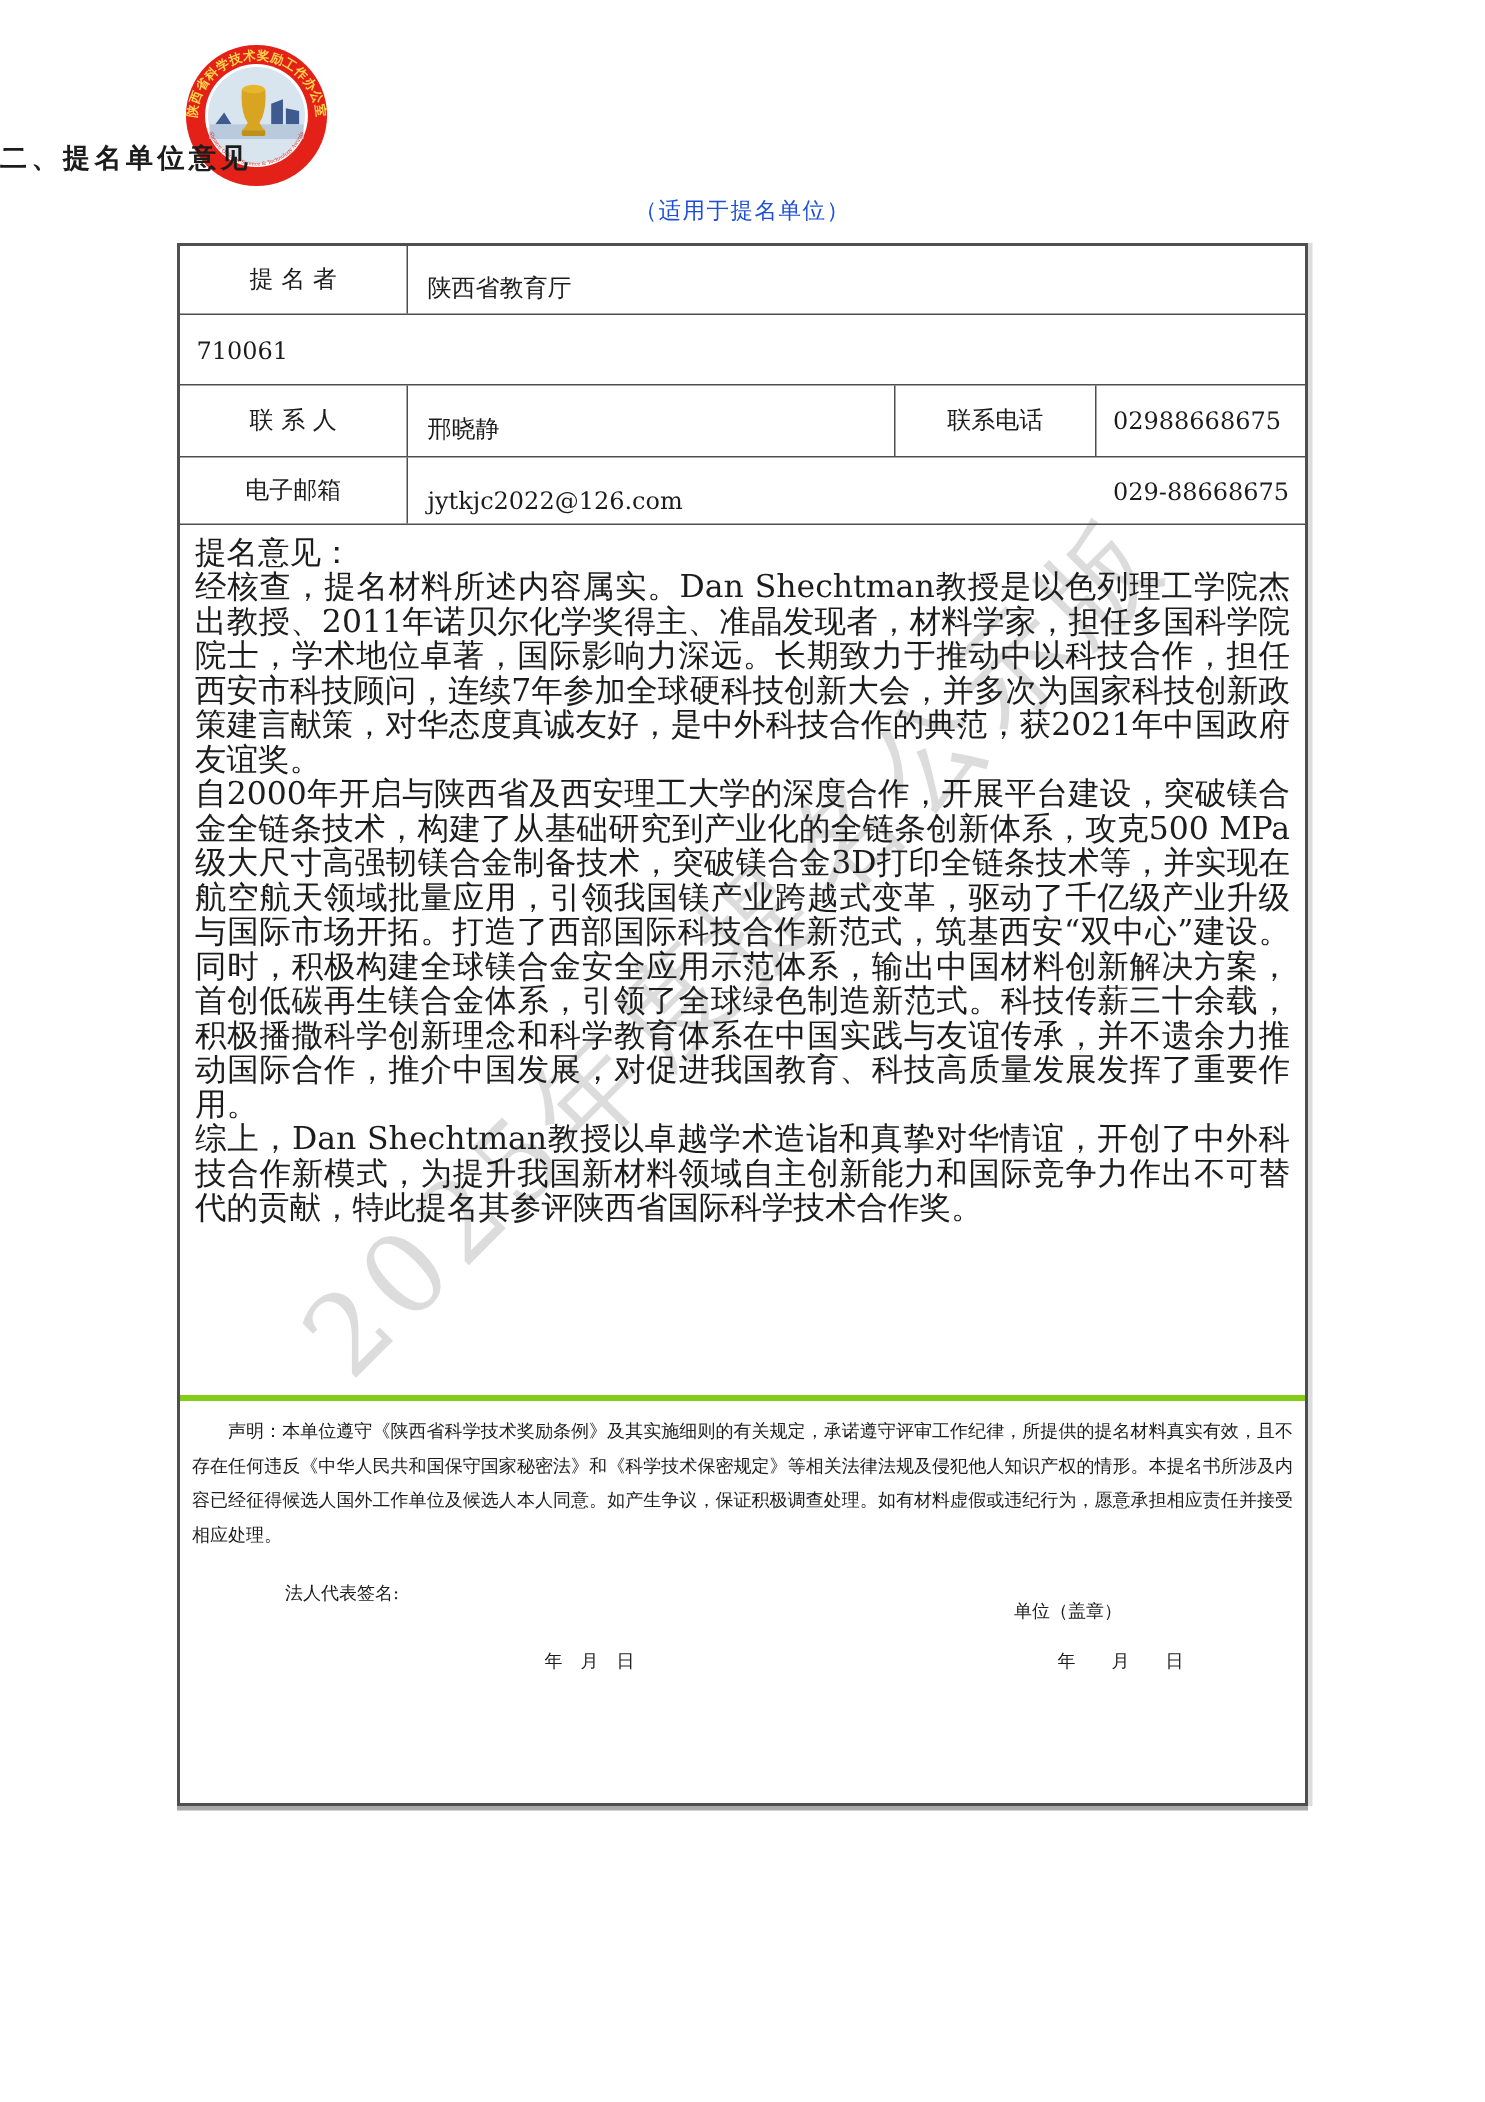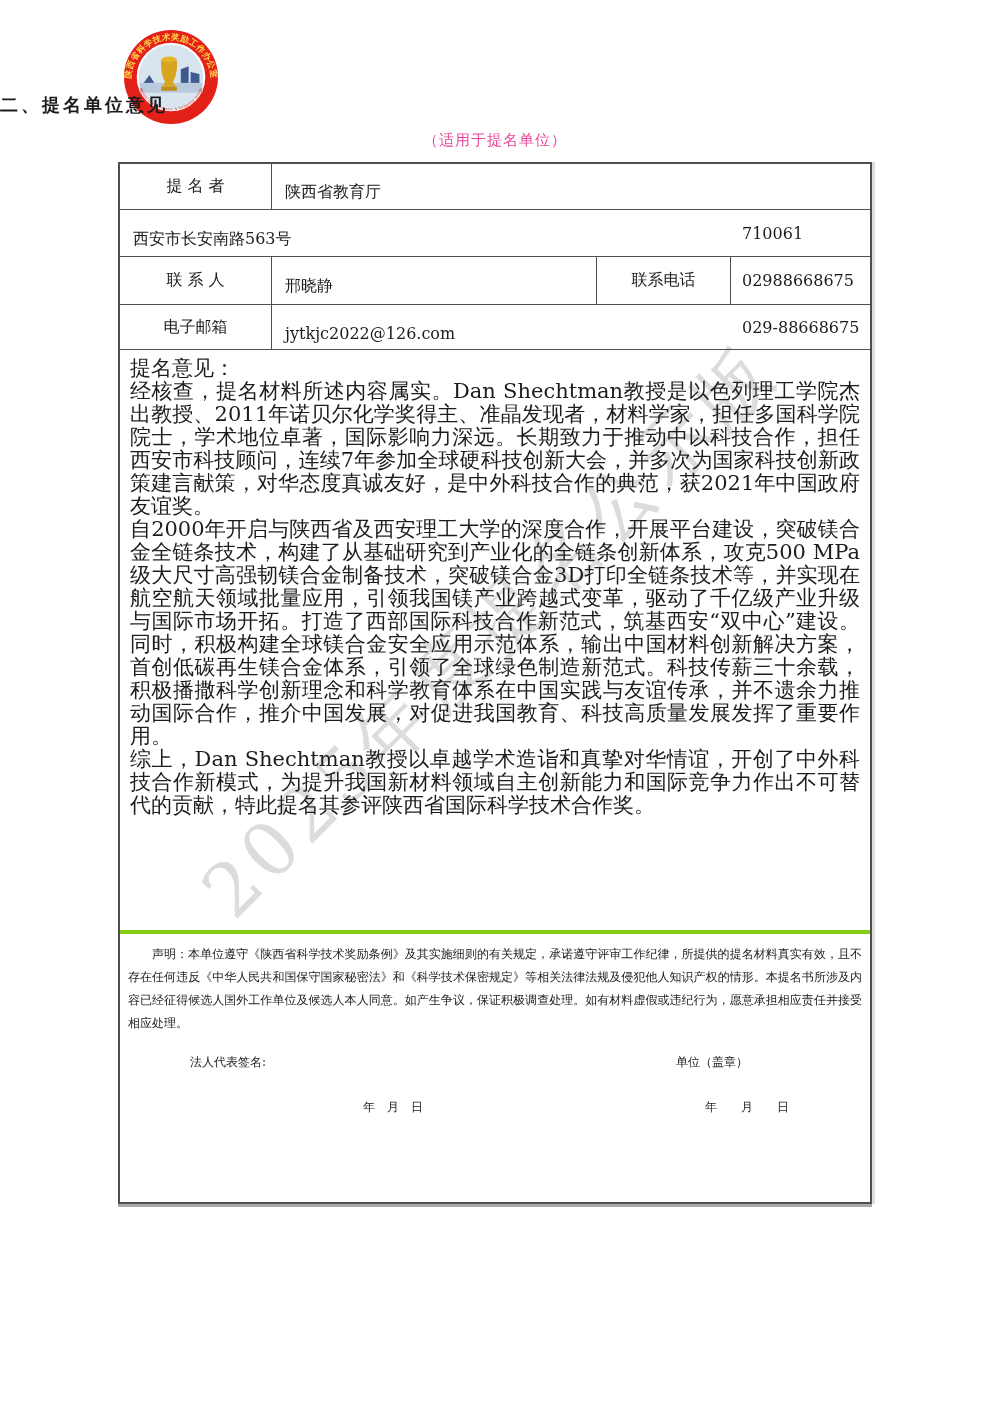--- a/index.html
+++ b/index.html
@@ -12,21 +12,21 @@
     position:absolute;left:28px;top:582px;width:924px;height:100px;
     text-align:center;font-size:74px;letter-spacing:6px;white-space:nowrap;
     color:rgba(178,178,178,0.45);transform:rotate(-45deg);transform-origin:center;
     z-index:0;pointer-events:none;font-weight:400;
   }
   
   .seal{position:absolute;left:122px;top:28px;width:98px;height:98px;z-index:1;}
   .title{position:absolute;top:93px;left:0;width:100%;text-align:left;
     font-size:18px;font-weight:bold;letter-spacing:3px;z-index:1;}
   .subtitle{position:absolute;top:131px;left:0;width:100%;text-align:center;
-    font-size:15px;letter-spacing:1px;color:#ec4899;z-index:1;}
+    font-size:15px;letter-spacing:1px;color:#1d4ed8;z-index:1;}
   
   .form{
     position:absolute;left:118px;top:162px;width:754px;z-index:1;
     border:2px solid #4f4f4f;box-sizing:border-box;background:transparent;
     box-shadow:0 3px 0 rgba(140,140,140,.75), 3px 0 0 rgba(170,170,170,.4);
   }
   .row{display:flex;border-bottom:1px solid #4f4f4f;box-sizing:border-box;}
   .c{box-sizing:border-box;display:flex;align-items:center;font-size:16px;}
   .lab{width:152px;justify-content:center;border-right:1px solid #4f4f4f;text-align:center;}
   .val{flex:1;padding-left:13px;margin-top:12px;}
@@ -38,21 +38,21 @@
     height:584px;padding:7px 10px 0 10px;box-sizing:border-box;
     border-bottom:4px solid #84cc16;font-size:21px;line-height:23px;
     text-align:justify;overflow:hidden;
   }
   .opinion p{margin:0;}
   
   .decl-cell{height:259px;box-sizing:border-box;position:relative;font-size:12px;}
   .decl{margin:9px 8px 0 8px;line-height:23px;text-align:justify;text-indent:2em;}
   .sigrow{position:relative;height:24px;}
   .sig-legal{position:absolute;left:70px;top:0;}
-  .sig-unit{position:absolute;left:556px;top:0;}
+  .sig-unit{position:absolute;left:556px;top:12px;}
   .date-left{position:absolute;left:243px;top:0;}
   .date-right{position:absolute;left:585px;top:0;}
 </style>
 </head>
 <body>
 
 <div class="watermark">2025年度提名公示版</div>
 
 <svg class="seal" viewBox="0 0 100 100">
   <circle cx="50" cy="50" r="48" fill="#e32119"></circle>
@@ -84,21 +84,20 @@
 <div class="subtitle">（适用于提名单位）</div>
 
 <div class="form">
 
   <div class="row h46">
     <div class="c lab">提 名 者</div>
     <div class="c val">陕西省教育厅</div>
   </div>
 
   <div class="row h47">
-    <div class="c val">西安市长安南路563号</div>
     <div class="c val2">710061</div>
   </div>
 
   <div class="row h48">
     <div class="c lab">联 系 人</div>
     <div class="c val">邢晓静</div>
     <div class="c lab2">联系电话</div>
     <div class="c val2">02988668675</div>
   </div>
 

